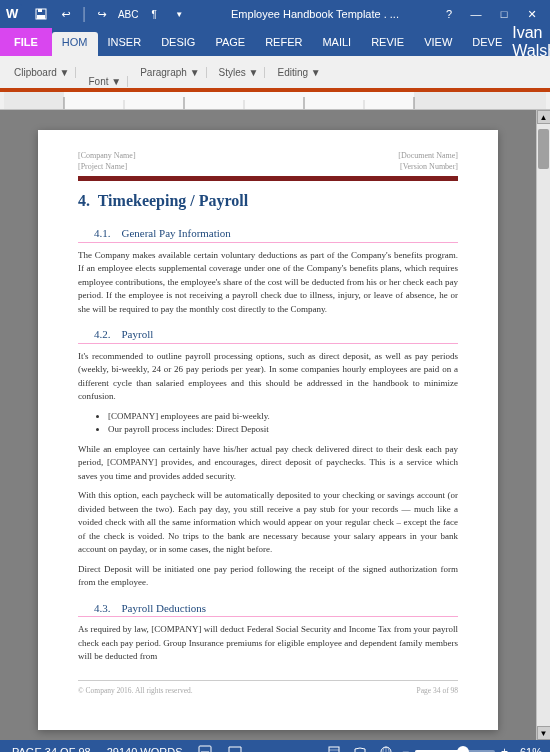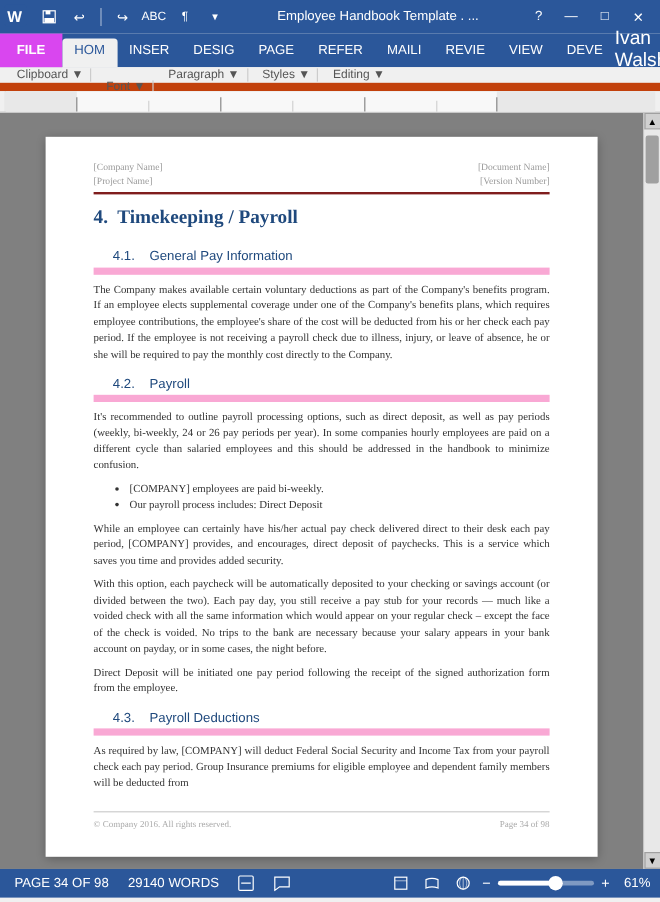--- a/index.html
+++ b/index.html
@@ -165,44 +165,44 @@
       font-size: 9.5px;
       line-height: 1.5;
       color: #333;
     }
 
     
     .doc-header {
       display: flex;
       justify-content: space-between;
       margin-bottom: 8px;
-      border-bottom: 2px solid #7f1d1d;
+      border-bottom: 5px solid #7f1d1d;
       padding-bottom: 4px;
     }
     .doc-header-left, .doc-header-right { font-size: 8px; color: #999; line-height: 1.4; }
     .doc-header-right { text-align: right; }
 
     
     .section-title {
       color: #1f497d;
       font-size: 16px;
       font-weight: bold;
       font-family: Liberation Serif, serif;
       margin-bottom: 12px;
       margin-top: 4px;
     }
     .subsection-title {
       color: #1f497d;
       font-size: 11px;
       font-weight: normal;
-      font-family: Liberation Sans, sans-serif;
+      font-family: Liberation Serif, serif;
       margin-bottom: 6px;
       margin-top: 10px;
       padding-left: 16px;
-      border-bottom: 6px solid #f9a8d4;
+      border-bottom: 1px solid #f9a8d4;
     }
     .section-number { font-weight: bold; }
 
     
     .doc-para {
       font-size: 9px;
       line-height: 1.5;
       color: #333;
       margin-bottom: 6px;
       text-align: justify;
@@ -324,21 +324,21 @@
   </div>
   <div class="ribbon-tab">
     <span>DEVE</span>
   </div>
   <div class="user-area">
     <span class="user-name">Ivan Walsh</span>
 
   </div>
 </div>
 
-<div id="ribbon-bar" style="height:20px; background:#f0f0f0; border-bottom:7px solid #c2410c; display:flex; align-items:center; padding:0 8px; gap:4px;">
+<div id="ribbon-bar" style="height:36px; background:#f0f0f0; border-bottom:4px solid #c2410c; display:flex; align-items:center; padding:0 8px; gap:4px;">
   <div style="display:flex; align-items:center; gap:6px; color:#444; font-size:10px; font-family:Segoe UI,Arial,sans-serif; width:100%;">
     <span style="padding:0 6px; border-right:1px solid #ccc; color:#555;">Clipboard ▼</span>
     <span style="padding:0 6px; border-right:1px solid #ccc; color:#555;margin-top:19px;">Font ▼</span>
     <span style="padding:0 6px; border-right:1px solid #ccc; color:#555;">Paragraph ▼</span>
     <span style="padding:0 6px; border-right:1px solid #ccc; color:#555;">Styles ▼</span>
     <span style="padding:0 6px; color:#555;">Editing ▼</span>
   </div>
 </div>
 
 <div id="ruler">

